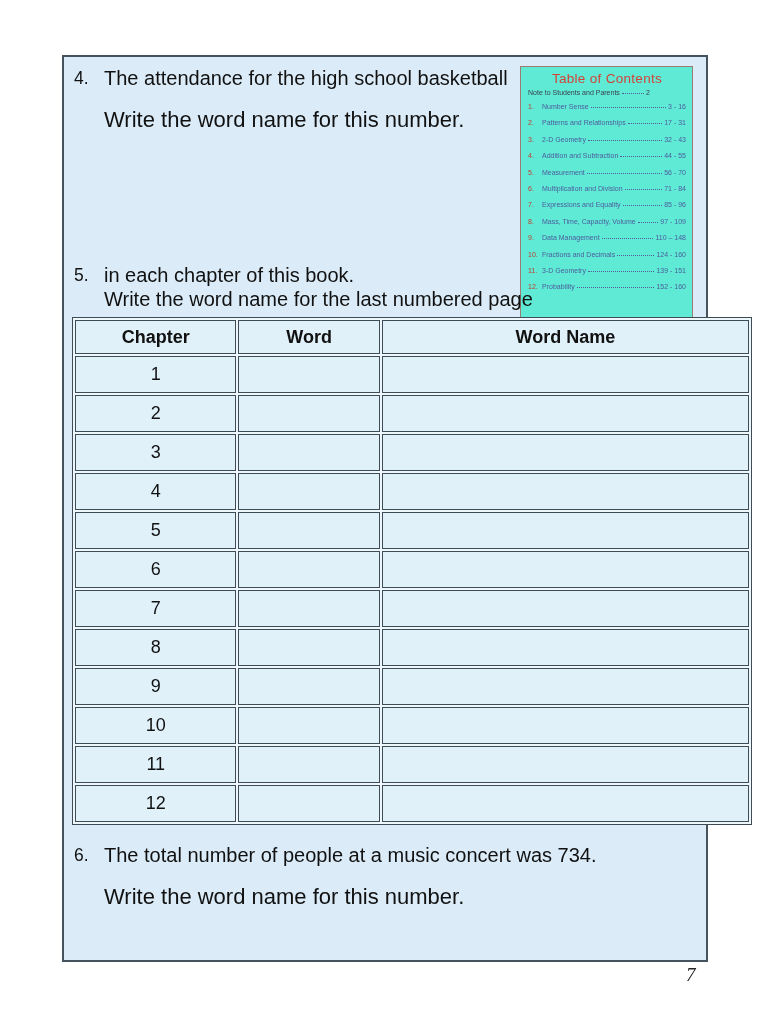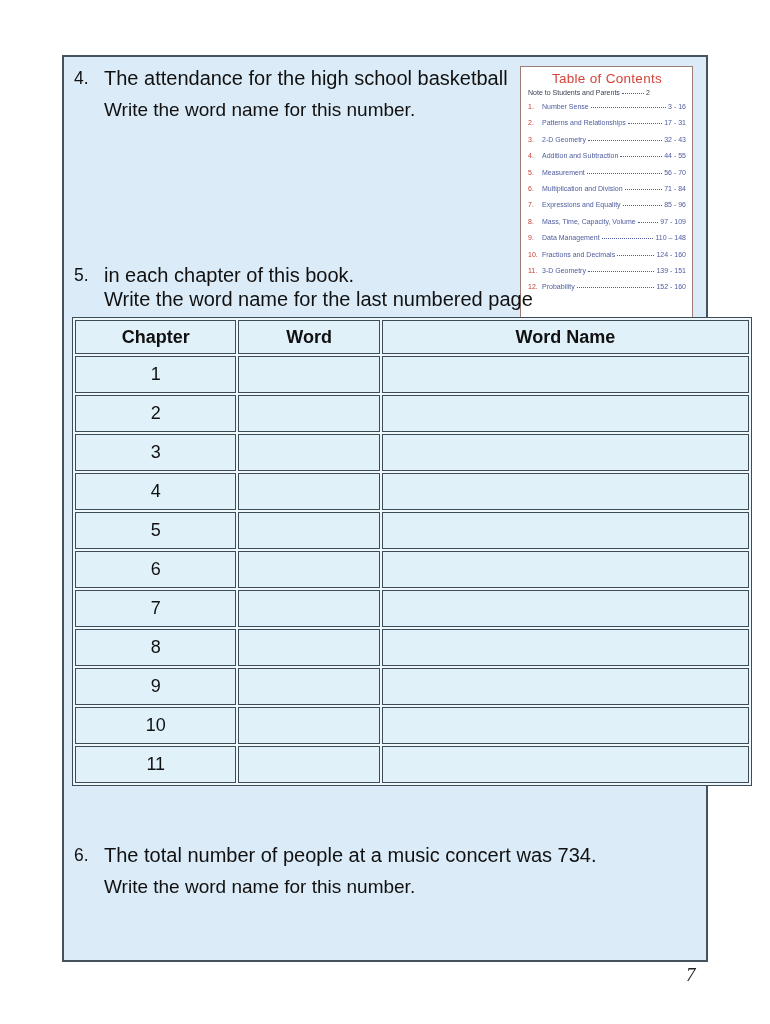--- a/index.html
+++ b/index.html
@@ -12,26 +12,26 @@
     background:var(--box-bg,#dbecf8);
     border:2px solid var(--box-border,#45535f);
   }
   .question{position:absolute;display:flex;}
   .q4{left:10px;top:9px;width:440px;}
   .q5{left:10px;top:206px;width:480px;}
   .q6{left:10px;top:786px;width:580px;}
   .q-num{width:30px;flex:none;font-size:17.5px;line-height:24px;}
   .q-body{flex:1;}
   .q-line{font-size:20px;line-height:24px;}
-  .q-prompt{font-size:19px;line-height:24px;margin-top:8px;}
+  .q-prompt{font-size:22px;line-height:24px;margin-top:18px;}
 
   
   .toc{
     position:absolute;left:456px;top:9px;width:173px;height:262px;
-    box-sizing:border-box;background:#ffffff;
+    box-sizing:border-box;background:#5eead4;
     border:1px solid var(--toc-border,#9c7c72);
     padding:4px 6px 0 7px;
   }
   .toc-title{
     text-align:center;color:var(--toc-title,#d2443a);
     font-size:13.5px;line-height:16px;letter-spacing:.3px;
   }
   .toc-note{
     display:flex;align-items:baseline;font-size:7px;line-height:8px;
     color:#3a4150;margin:2px 0 6px 0;padding-right:36px;
@@ -231,20 +231,25 @@
         <tr>
             <td>10</td>
             <td></td>
             <td></td>
           </tr>
         <tr>
             <td>11</td>
             <td></td>
             <td></td>
           </tr>
+        <tr>
+            <td>12</td>
+            <td></td>
+            <td></td>
+          </tr>
       </tbody>
     </table>
 
     <div class="question q6">
       <div class="q-num">6.</div>
       <div class="q-body">
         <div class="q-line">The total number of people at a music concert was 734.</div>
         <div class="q-prompt">Write the word name for this number.</div>
       </div>
     </div>

